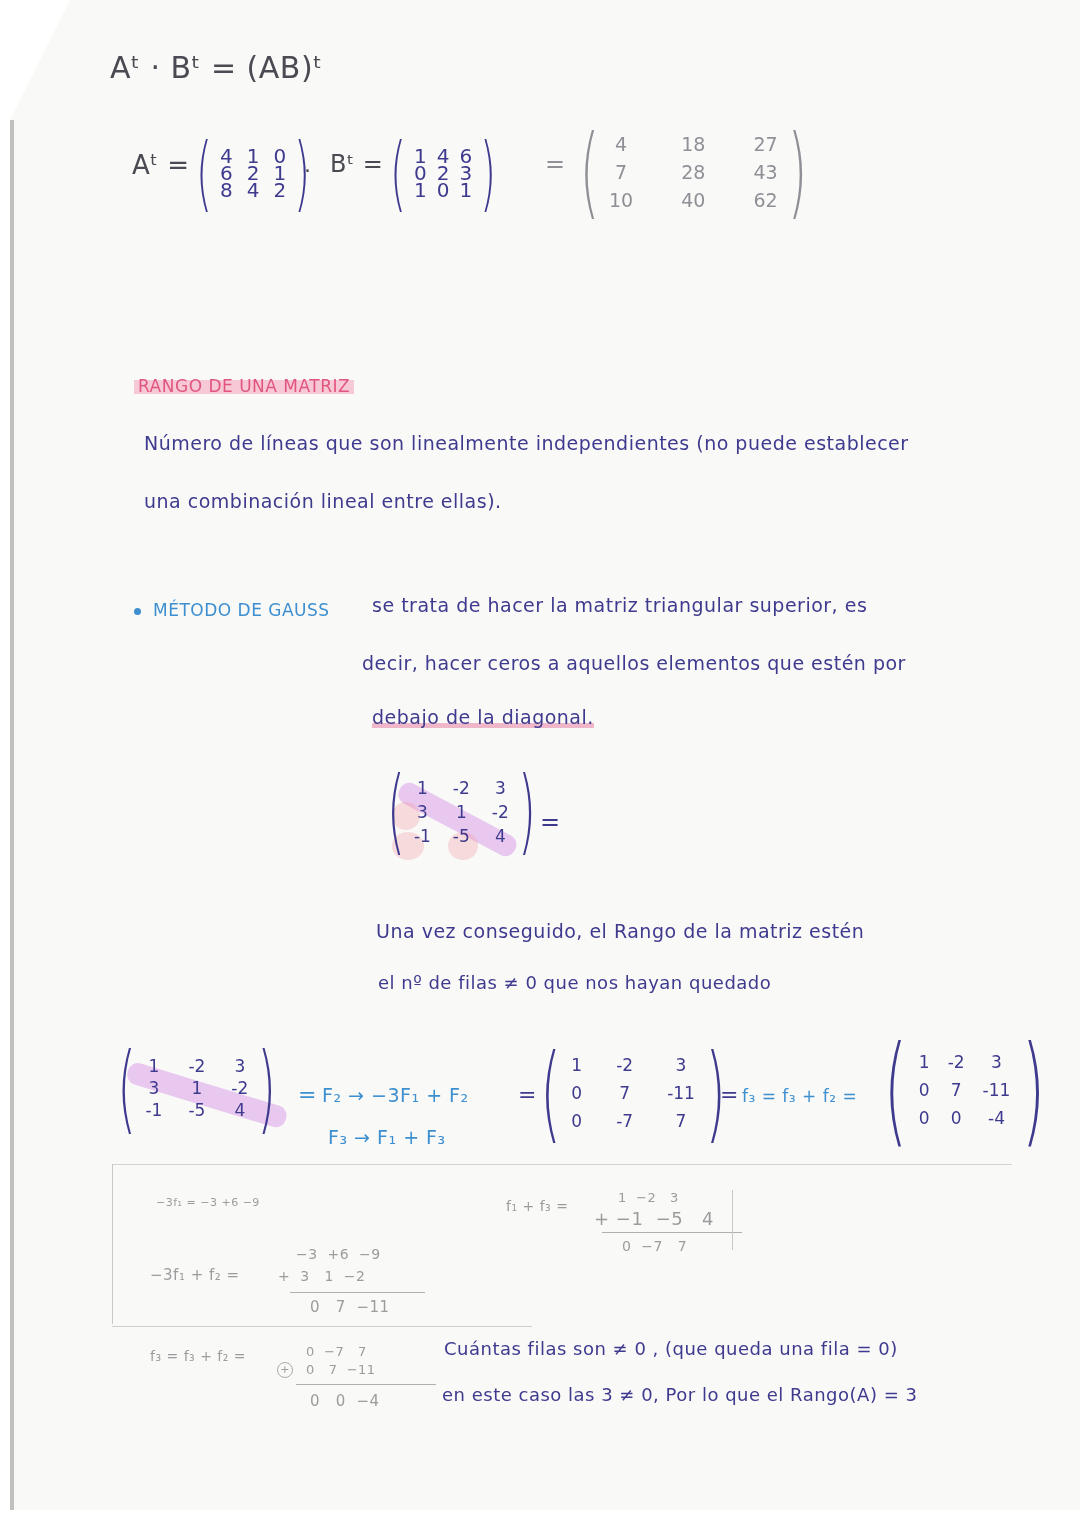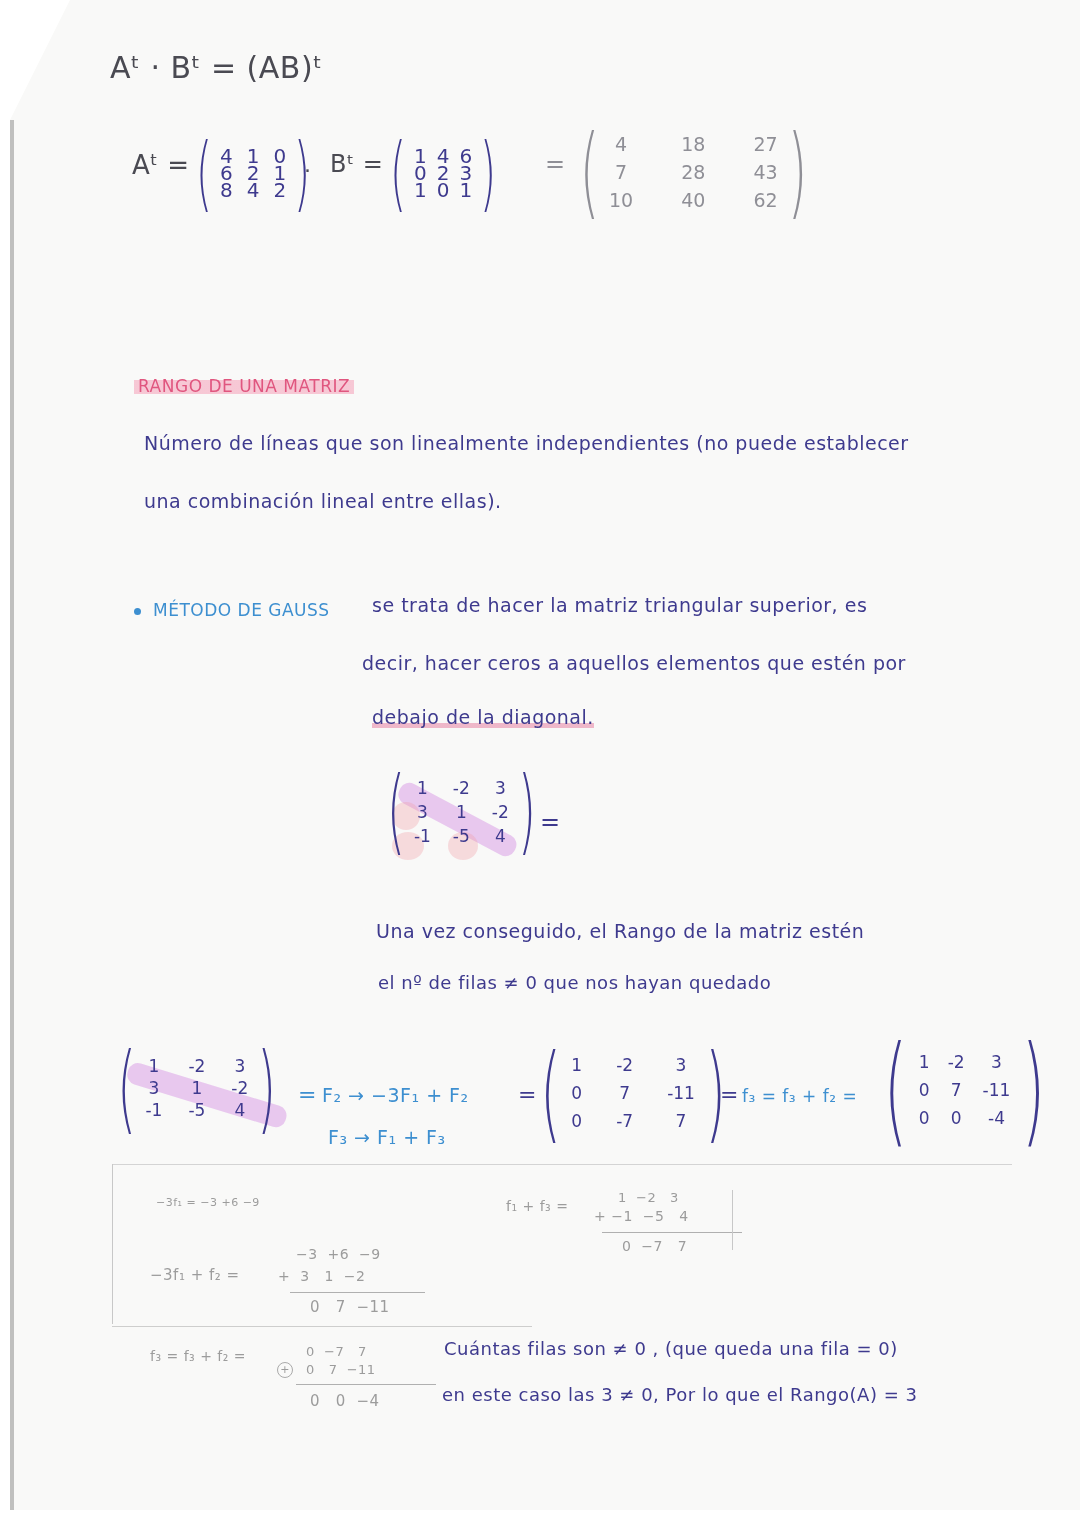--- a/index.html
+++ b/index.html
@@ -189,21 +189,21 @@
 <div class="vline" style="left:112px;top:1164px;height:160px;"></div>
 <div class="abs hand pencil" style="left:156px;top:1196px;font-size:11px;">−3f₁ = −3 +6 −9</div>
 <div class="abs hand pencil" style="left:150px;top:1266px;font-size:15px;">−3f₁ + f₂ =</div>
 <div class="abs hand pencil" style="left:296px;top:1246px;font-size:14px;white-space:pre;">−3  +6  −9</div>
 <div class="abs hand pencil" style="left:278px;top:1268px;font-size:14px;white-space:pre;">+  3   1  −2</div>
 <div class="hline" style="left:290px;top:1292px;width:135px;"></div>
 <div class="abs hand pencil" style="left:310px;top:1298px;font-size:15px;white-space:pre;">0   7  −11</div>
 
 <div class="abs hand pencil" style="left:506px;top:1198px;font-size:14px;">f₁ + f₃ =</div>
 <div class="abs hand pencil" style="left:618px;top:1190px;font-size:13px;white-space:pre;">1  −2   3</div>
-<div class="abs hand pencil" style="left:594px;top:1208px;font-size:14px;white-space:pre;">+ −1  −5   4</div>
+<div class="abs hand pencil" style="left:594px;top:1208px;font-size:18px;white-space:pre;">+ −1  −5   4</div>
 <div class="hline" style="left:602px;top:1232px;width:140px;"></div>
 <div class="vline" style="left:732px;top:1190px;height:60px;"></div>
 <div class="abs hand pencil" style="left:622px;top:1238px;font-size:14px;white-space:pre;">0  −7   7</div>
 
 <div class="hline" style="left:112px;top:1326px;width:420px;opacity:.6;"></div>
 <div class="abs hand pencil" style="left:150px;top:1348px;font-size:14px;">f₃ = f₃ + f₂ =</div>
 <div class="abs hand pencil" style="left:277px;top:1362px;font-size:11px;border:1px solid #aaa;border-radius:50%;width:14px;height:14px;text-align:center;line-height:14px;">+</div>
 <div class="abs hand pencil" style="left:306px;top:1344px;font-size:13px;white-space:pre;">0  −7   7</div>
 <div class="abs hand pencil" style="left:306px;top:1362px;font-size:13px;white-space:pre;">0   7  −11</div>
 <div class="hline" style="left:296px;top:1384px;width:140px;"></div>

